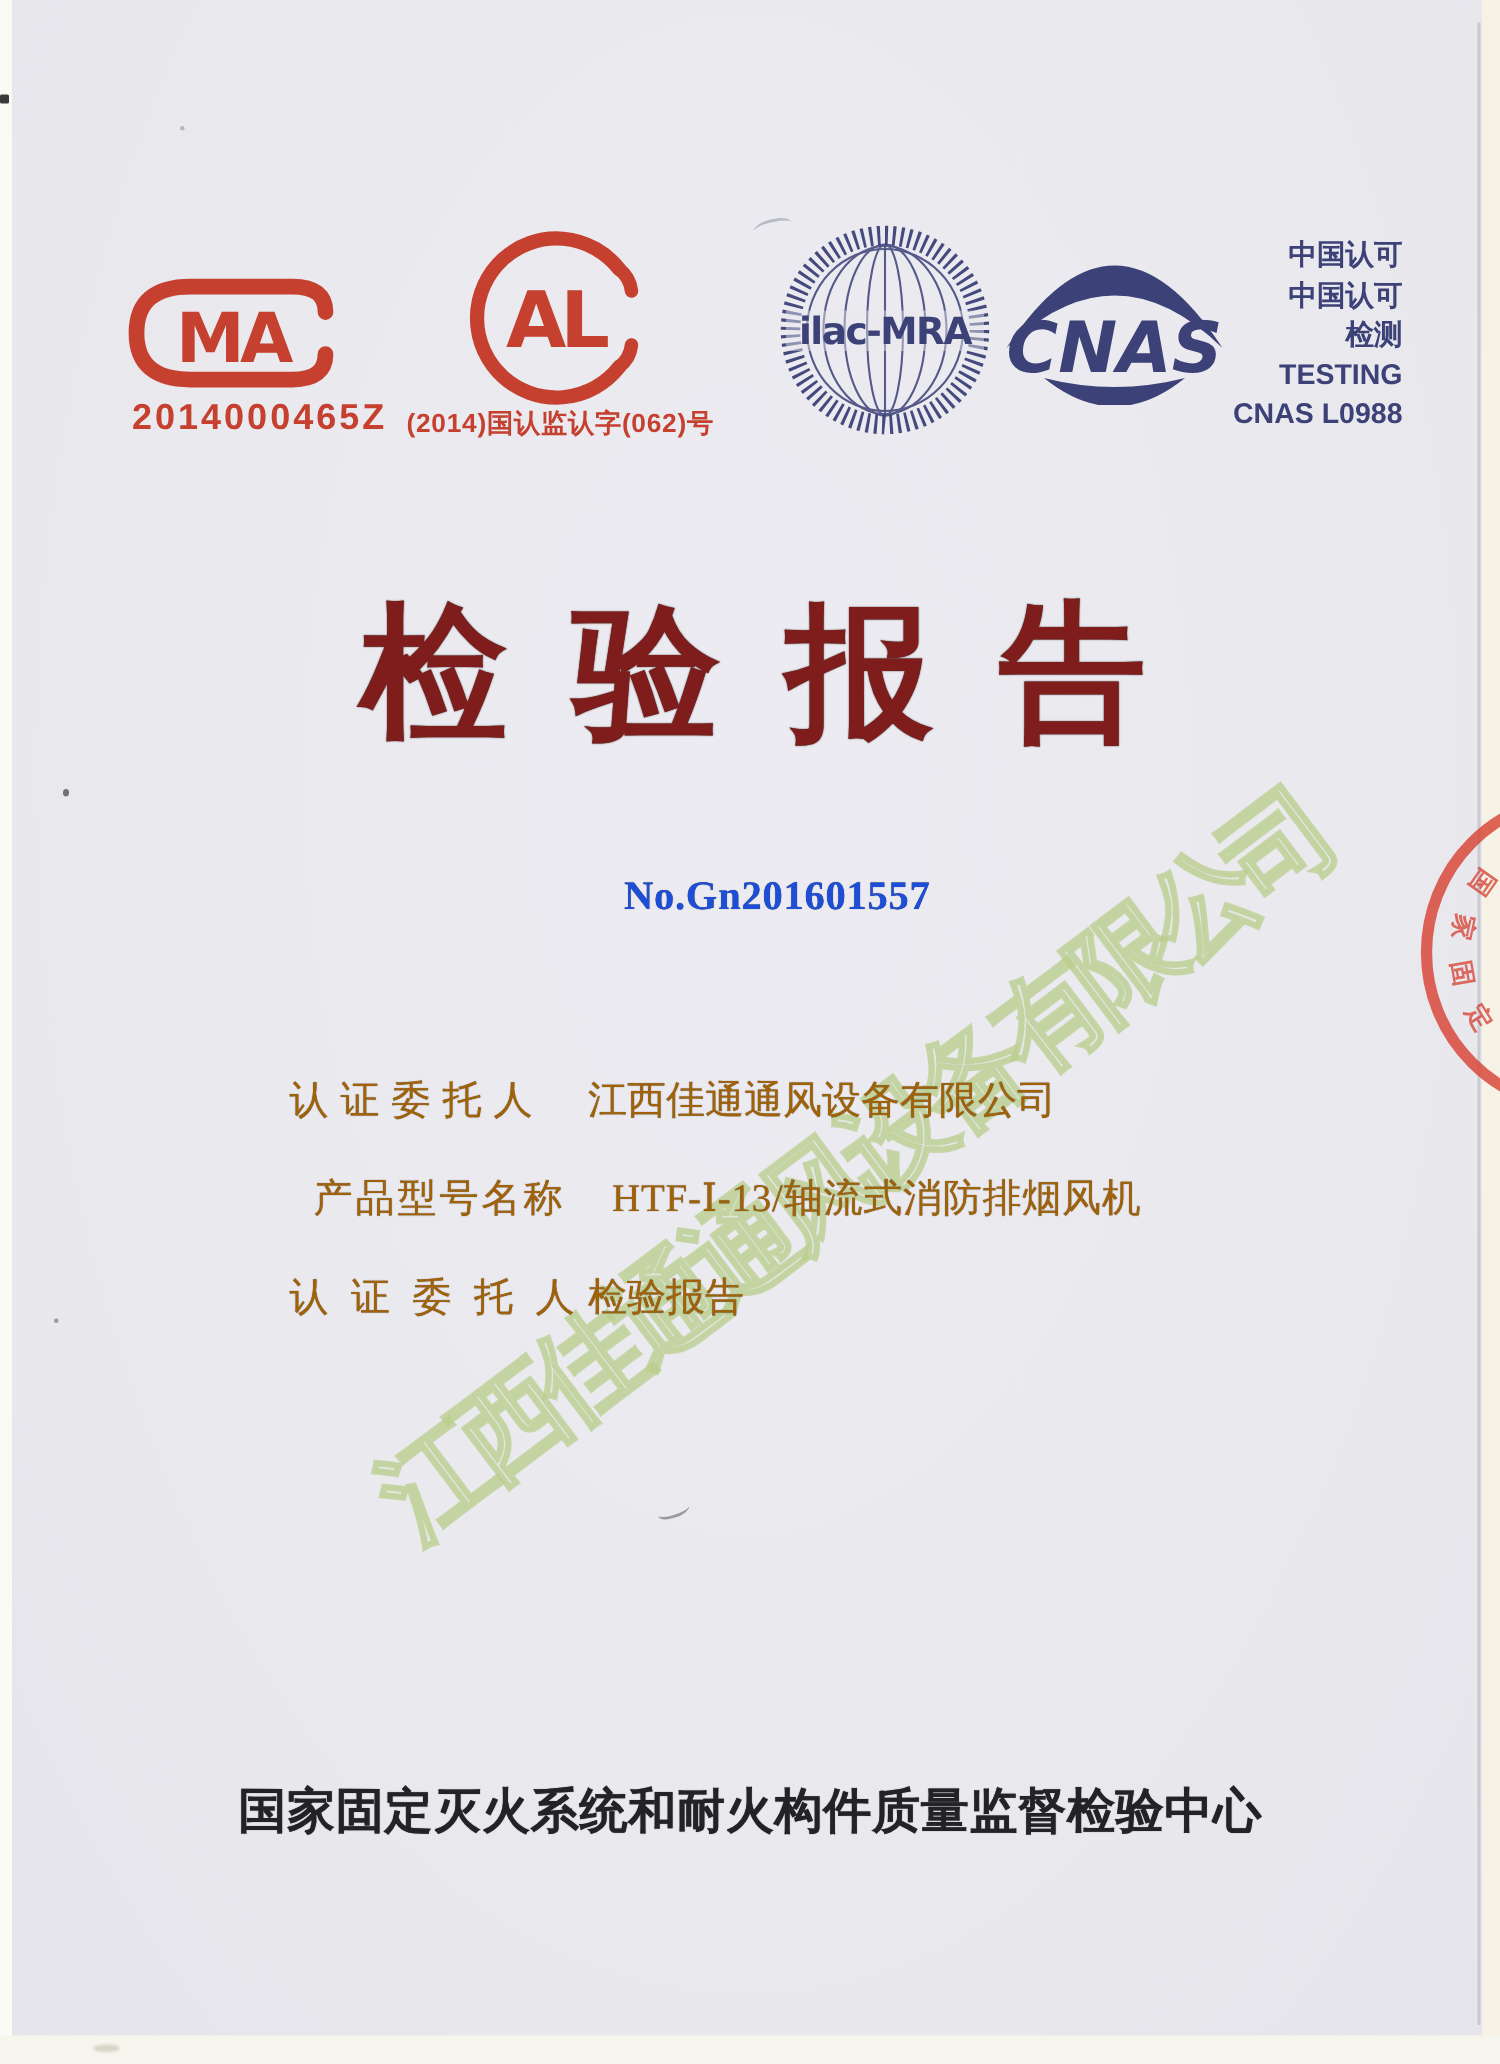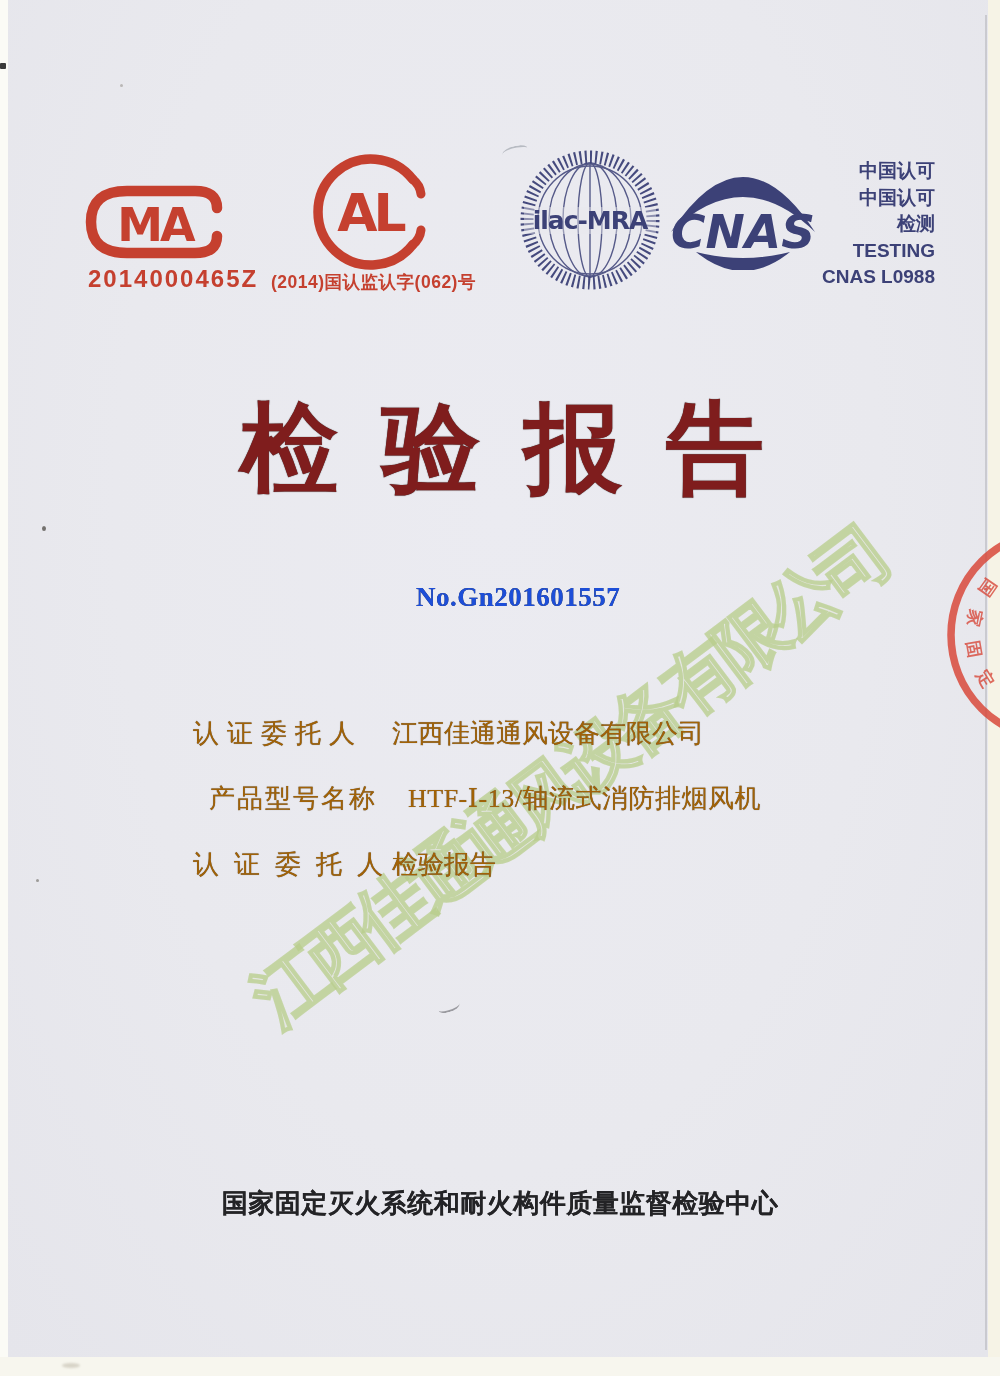--- a/index.html
+++ b/index.html
@@ -52,21 +52,21 @@
   }
   .row1{top:716px;} .row2{top:781px;margin-left:16px;} .row3{top:847px;}
   .row1 .flabel{letter-spacing:8px;}
   .row2 .flabel{letter-spacing:2px;}
   .row3 .flabel{letter-spacing:15px;}
   .fvalue{position:absolute;left:199px;top:0;}
   .row2 .fvalue{font-size:26px;letter-spacing:.5px;}
   
   .issuer{
     position:absolute;left:0;top:1186px;width:1000px;text-align:center;
-    font-size:26px;font-weight:700;color:#232326;letter-spacing:.5px;
+    font-size:32px;font-weight:700;color:#232326;letter-spacing:.5px;
     font-family:"DejaVu Sans","Liberation Sans",sans-serif;
     text-shadow:0 0 .6px #444;white-space:nowrap;
   }
   
   .watermark{
     position:absolute;left:262px;top:966px;height:84px;line-height:84px;
     font-size:72px;font-weight:700;letter-spacing:-8px;white-space:nowrap;
     transform:rotate(-37deg);transform-origin:0 50%;
     color:rgba(208,218,176,.22);
     -webkit-text-stroke:2px rgba(184,205,140,.75);

